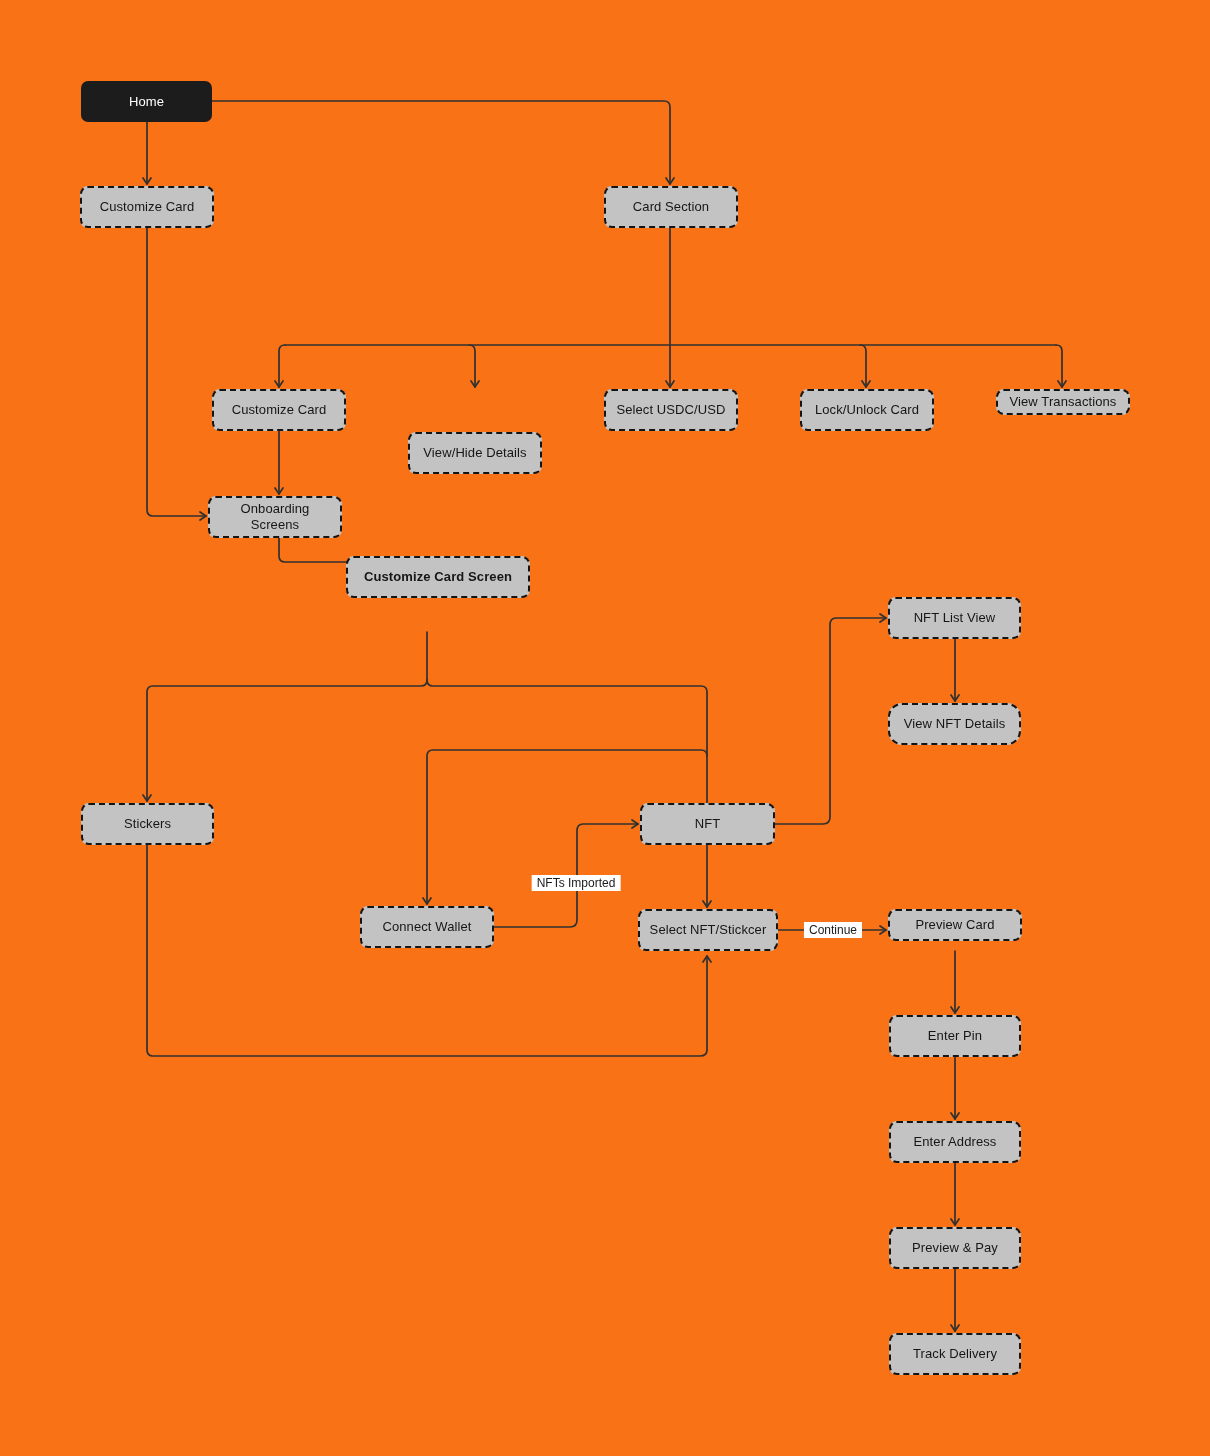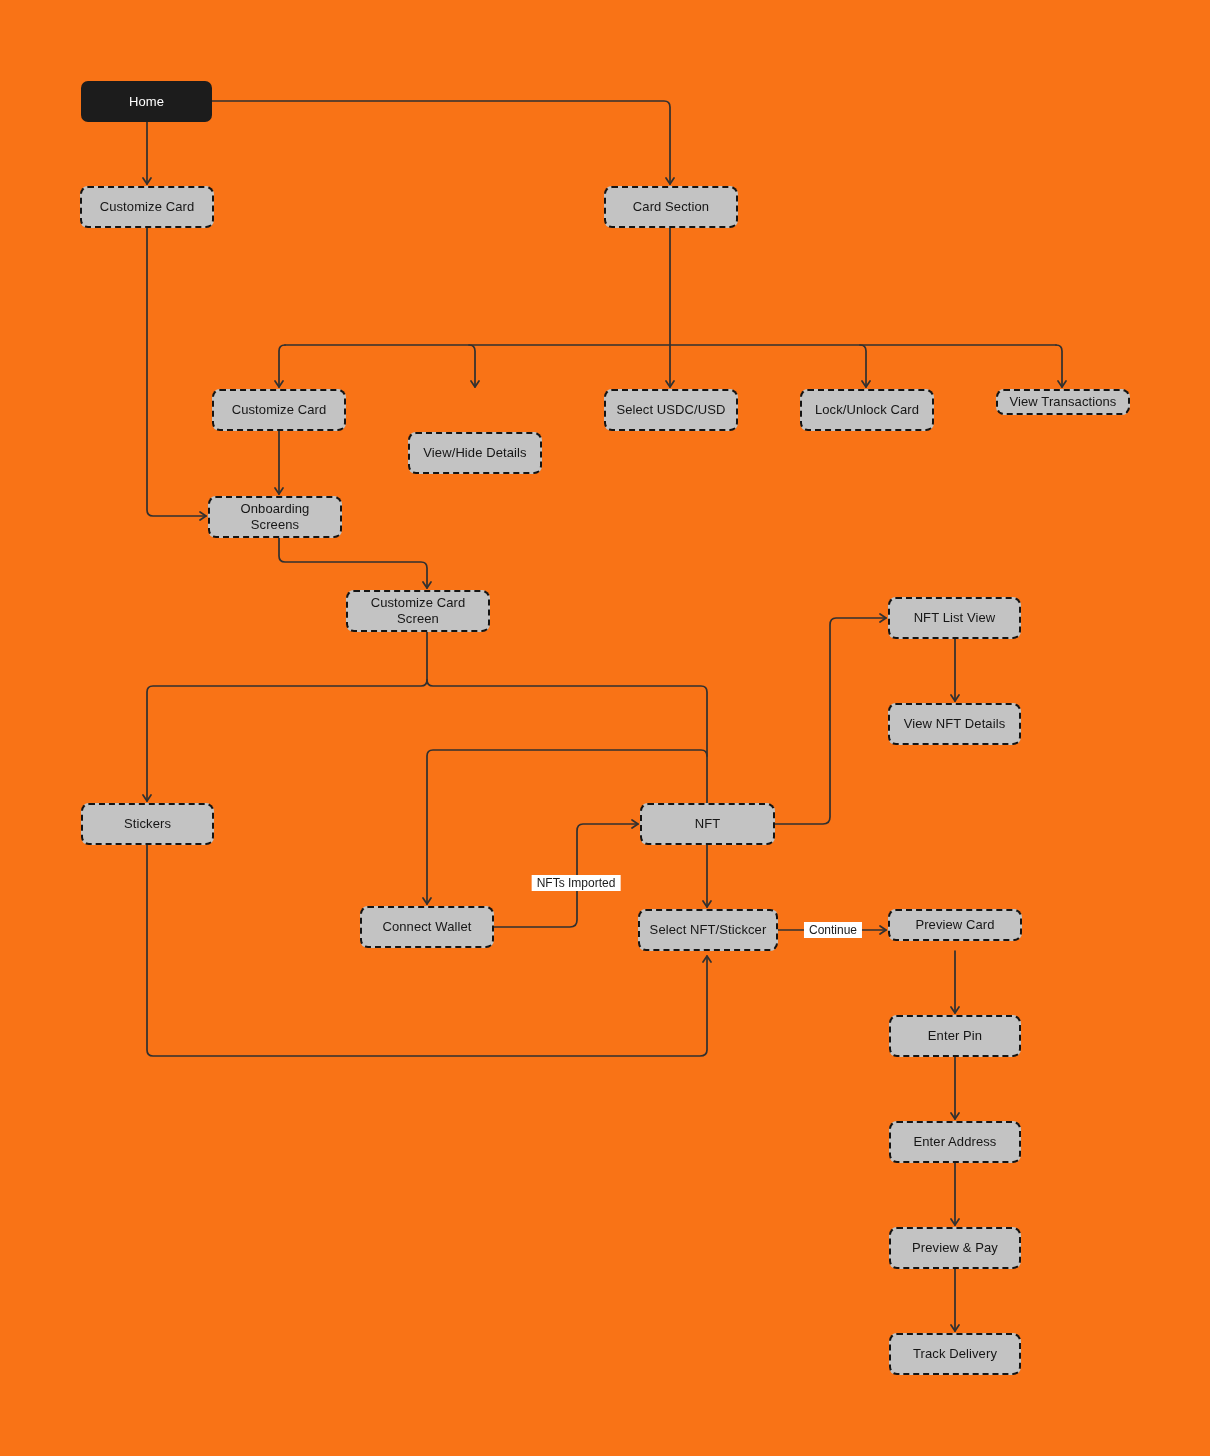--- a/index.html
+++ b/index.html
@@ -135,27 +135,27 @@
       </div>
       <div class="node" style="left: 800px; top: 389px; width: 134px; height: 42px;">
         <span class="node-label">Lock/Unlock Card</span>
       </div>
       <div class="node" style="left: 996px; top: 389px; width: 134px; height: 26px;">
         <span class="node-label">View Transactions</span>
       </div>
       <div class="node" style="left: 208px; top: 496px; width: 134px; height: 42px;">
         <span class="node-label">Onboarding Screens</span>
       </div>
-      <div class="node" style="left: 346px; top: 590px; width: 144px; height: 42px;">
+      <div class="node" style="left: 346px; top: 556px; width: 184px; height: 42px; font-weight: bold;">
         <span class="node-label">Customize Card Screen</span>
       </div>
       <div class="node" style="left: 888px; top: 597px; width: 133px; height: 42px;">
         <span class="node-label">NFT List View</span>
       </div>
-      <div class="node" style="left: 888px; top: 703px; width: 133px; height: 42px;">
+      <div class="node" style="left: 888px; top: 703px; width: 133px; height: 42px; border-radius: 14px;">
         <span class="node-label">View NFT Details</span>
       </div>
       <div class="node" style="left: 81px; top: 803px; width: 133px; height: 42px;">
         <span class="node-label">Stickers</span>
       </div>
       <div class="node" style="left: 640px; top: 803px; width: 135px; height: 42px;">
         <span class="node-label">NFT</span>
       </div>
       <div class="node" style="left: 360px; top: 906px; width: 134px; height: 42px;">
         <span class="node-label">Connect Wallet</span>

